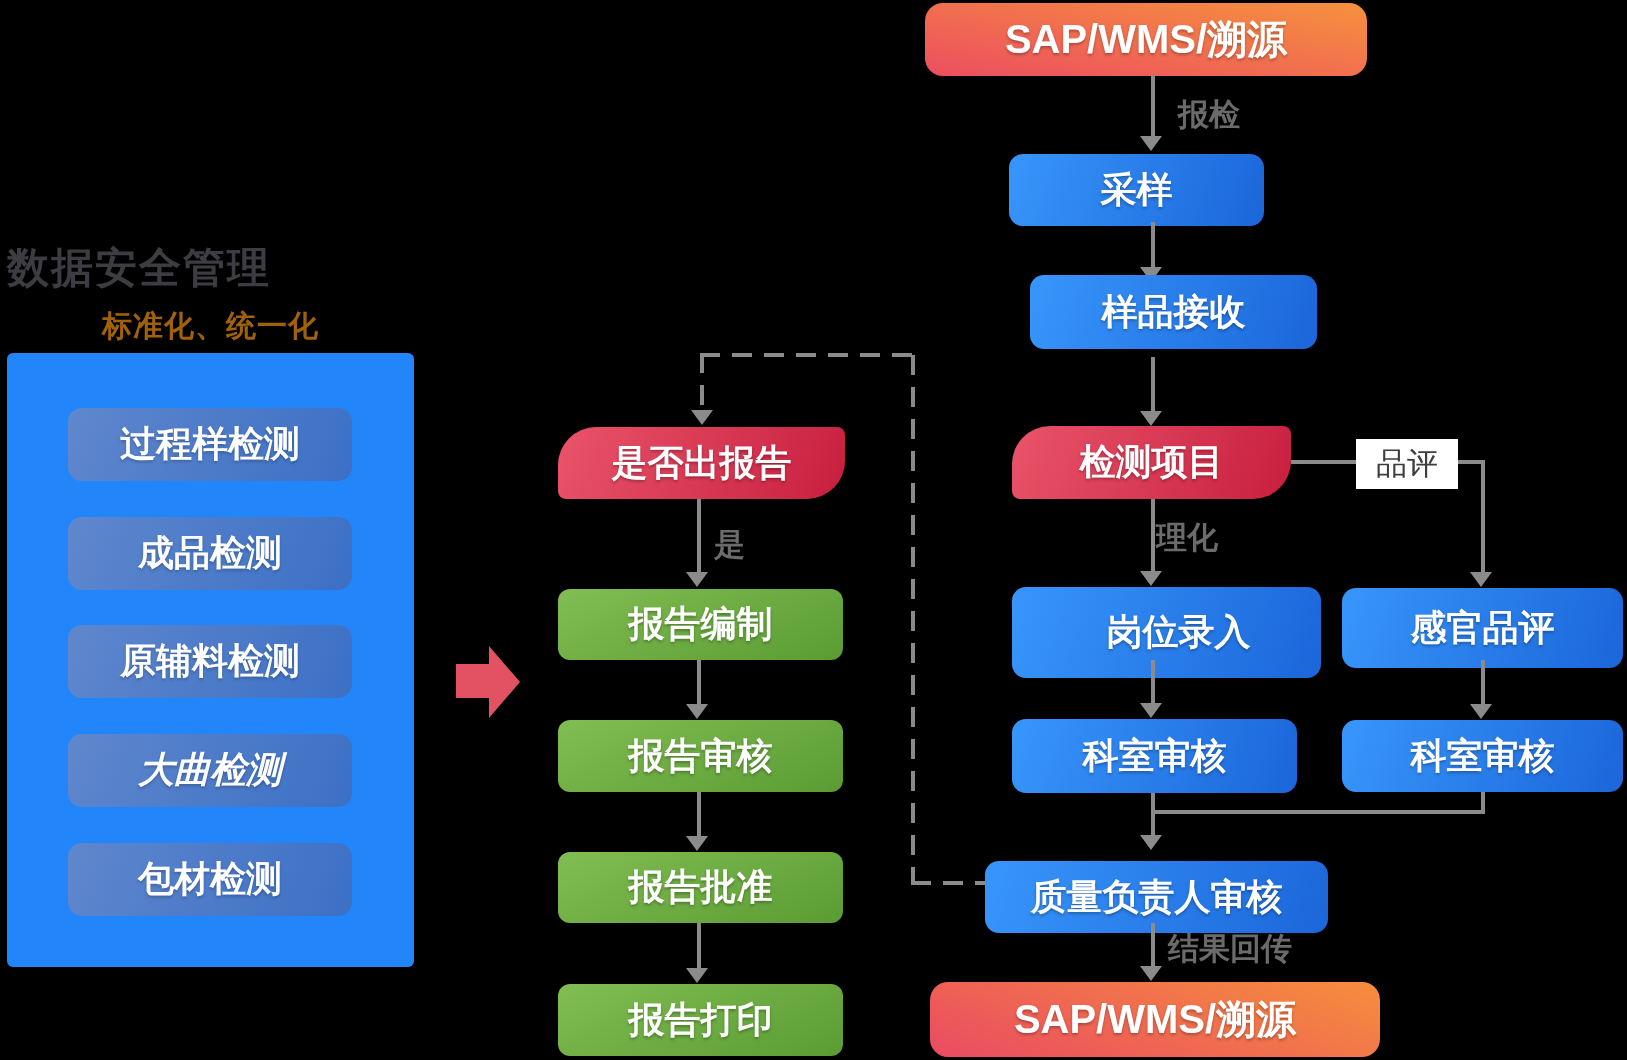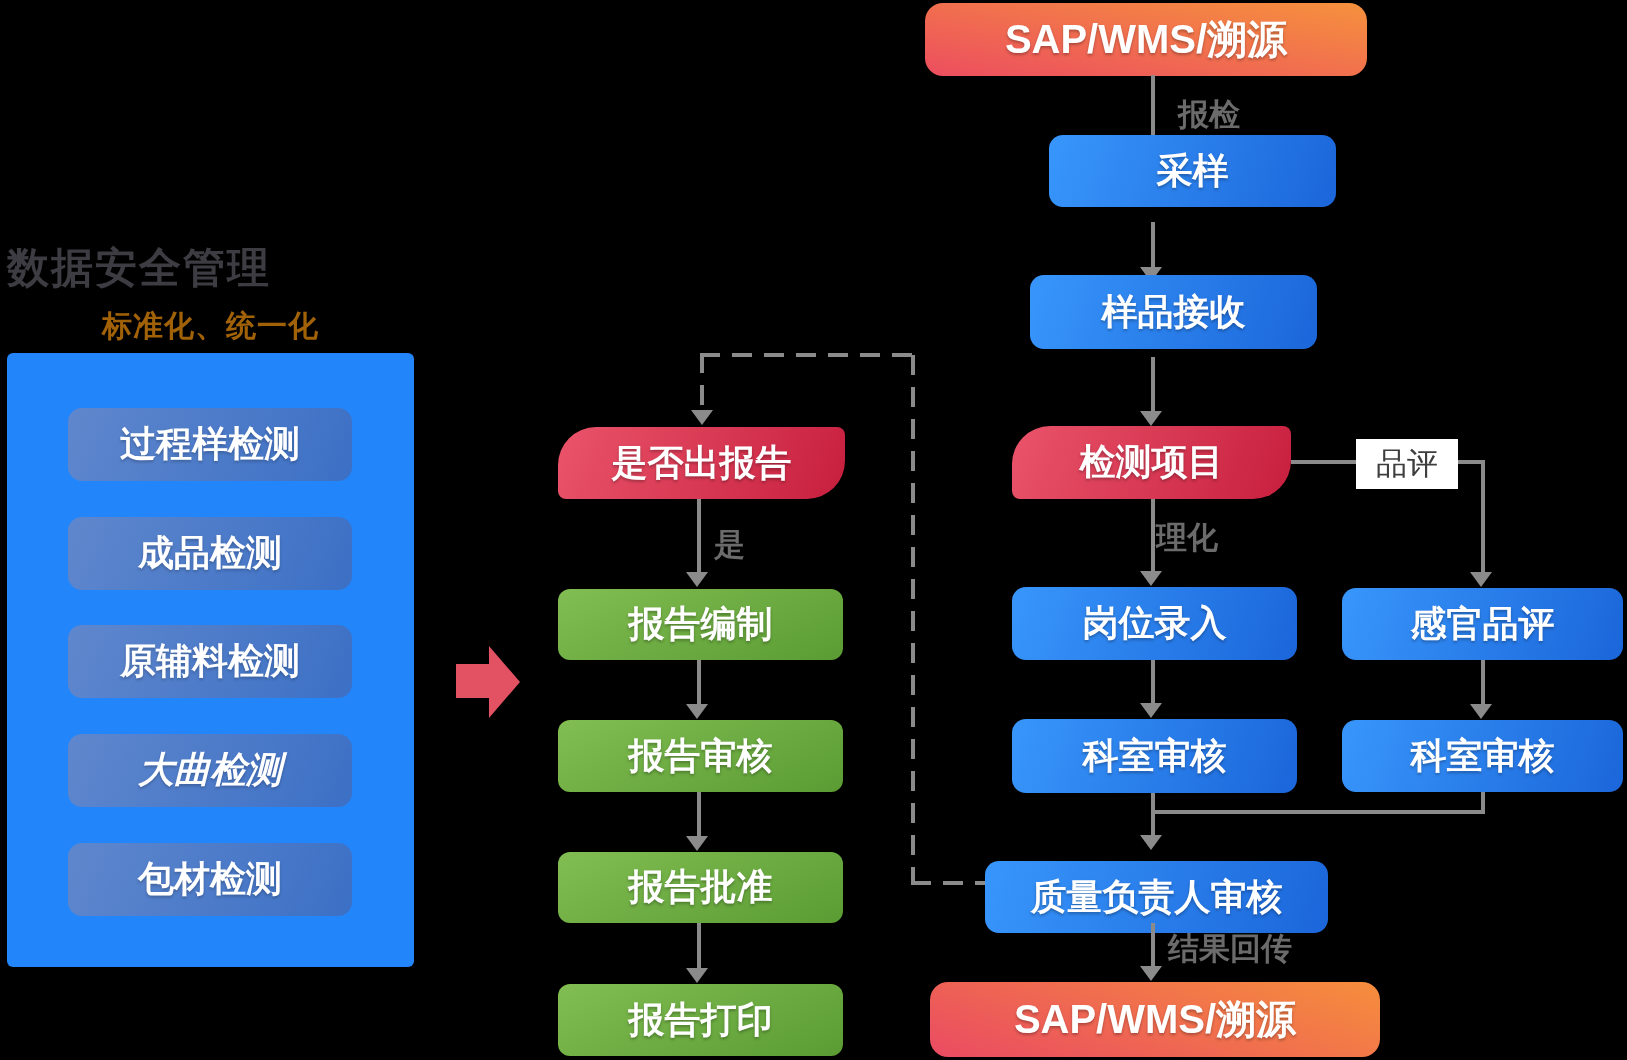--- a/index.html
+++ b/index.html
@@ -89,53 +89,53 @@
 
   <div class="vline" style="left:697px;top:923px;height:47px;"></div>
   <div class="arr-down" style="left:686px;top:968px;"></div>
   <div class="node green" style="left:558px;top:984px;width:285px;height:72px;">报告打印</div>
 
   <div class="node sap sap-top" style="left:925px;top:3px;width:442px;height:73px;">SAP/WMS/溯源</div>
 
   <div class="vline" style="left:1151px;top:75px;height:62px;"></div>
   <div class="arr-down" style="left:1140px;top:136px;"></div>
   <div class="flow-label" style="left:1178px;top:94px;">报检</div>
-  <div class="node blue" style="left:1009px;top:135px;width:287px;height:72px;margin-left:40px;">采样</div>
+  <div class="node blue" style="left:1009px;top:154px;width:255px;height:72px;">采样</div>
 
   <div class="vline" style="left:1151px;top:222px;height:46px;"></div>
   <div class="arr-down" style="left:1140px;top:267px;"></div>
   <div class="node blue" style="left:1009px;top:275px;width:287px;height:74px;margin-left:21px;">样品接收</div>
 
   <div class="vline" style="left:1151px;top:357px;height:55px;"></div>
   <div class="arr-down" style="left:1140px;top:411px;"></div>
   <div class="node red-leaf" style="left:1012px;top:426px;width:279px;height:73px;">检测项目</div>
 
   <div class="vline" style="left:1151px;top:499px;height:73px;"></div>
   <div class="arr-down" style="left:1140px;top:571px;"></div>
   <div class="flow-label" style="left:1156px;top:517px;">理化</div>
-  <div class="node blue" style="left:1012px;top:587px;width:285px;height:73px;">岗位录入</div>
+  <div class="node blue" style="left:1012px;top:587px;width:285px;height:91px;padding-left:24px;">岗位录入</div>
 
   <div class="vline" style="left:1151px;top:660px;height:44px;"></div>
   <div class="arr-down" style="left:1140px;top:703px;"></div>
   <div class="node blue" style="left:1012px;top:719px;width:285px;height:74px;">科室审核</div>
 
   <div class="vline" style="left:1151px;top:793px;height:43px;"></div>
   <div class="arr-down" style="left:1140px;top:835px;"></div>
   <div class="node blue" style="left:985px;top:861px;width:343px;height:72px;text-align:right;">质量负责人审核</div>
 
   <div class="vline" style="left:1151px;top:923px;height:44px;"></div>
   <div class="arr-down" style="left:1140px;top:966px;"></div>
   <div class="flow-label" style="left:1168px;top:928px;">结果回传</div>
   <div class="node sap sap-bottom" style="left:930px;top:982px;width:450px;height:75px;">SAP/WMS/溯源</div>
 
   <div class="hline" style="left:1291px;top:460px;width:194px;"></div>
   <div class="tag-white">品评</div>
   <div class="vline" style="left:1481px;top:460px;height:113px;"></div>
   <div class="arr-down" style="left:1470px;top:572px;"></div>
-  <div class="node blue" style="left:1342px;top:588px;width:281px;height:72px;">感官品评</div>
+  <div class="node blue" style="left:1342px;top:588px;width:281px;height:80px;">感官品评</div>
 
   <div class="vline" style="left:1481px;top:660px;height:45px;"></div>
   <div class="arr-down" style="left:1470px;top:704px;"></div>
   <div class="node blue" style="left:1342px;top:720px;width:281px;height:72px;">科室审核</div>
 
   <div class="vline" style="left:1481px;top:792px;height:22px;"></div>
   <div class="hline" style="left:1151px;top:810px;width:334px;"></div>
 
 </div>
 

